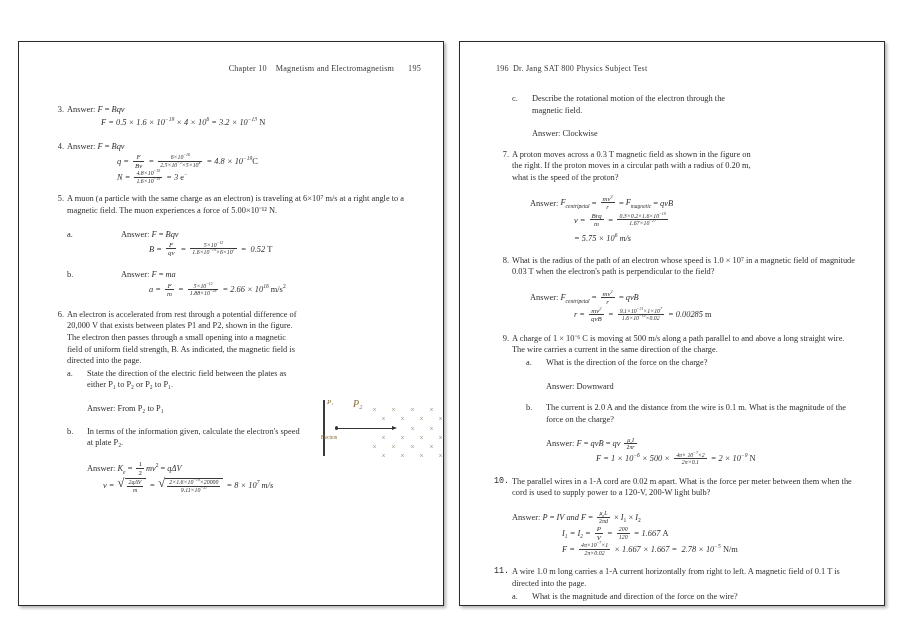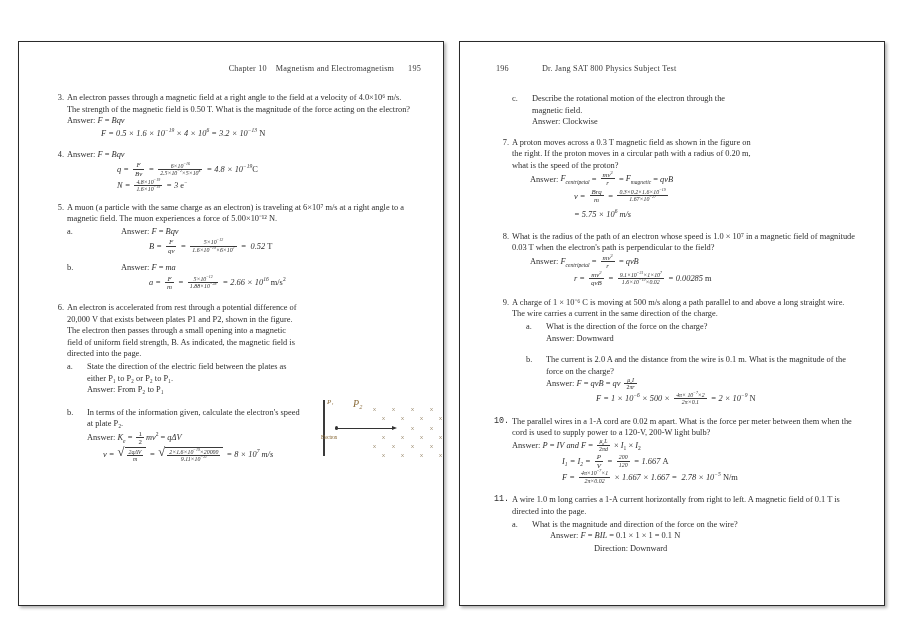--- a/index.html
+++ b/index.html
@@ -32,21 +32,21 @@
     font-size: 8.2px;
     color: #3a3a3a;
     letter-spacing: .2px;
     white-space: nowrap;
   }
   .hdr-left  { position: absolute; left: 0; right: 22px; top: 22px; text-align: right; }
   .hdr-right { position: absolute; left: 36px; top: 22px; text-align: left; }
   .hdr-num { display: inline-block; }
   .hdr-chapno { margin-right: 9px; }
   .hdr-pg-left { margin-left: 14px; }
-  .hdr-title-right { margin-left: 33px; }
+  .hdr-title-right { margin-left: 4px; }
 
   .body-col {
     position: absolute;
     left: 30px;
     top: 50px;
     width: 364px;
     font-size: 8.4px;
     line-height: 11.6px;
     color: #2e2e2e;
   }
@@ -59,21 +59,21 @@
   }
   .qitem.wide > .qnum { width: 15px; font-family: Liberation Mono, monospace; }
   .qbody { display: block; }
 
   .sub { position: relative; padding-left: 20px; margin-top: 1px; }
   .sub > .slabel {
     position: absolute; left: 0; top: 0; width: 12px; text-align: left;
   }
   .subbody { display: block; }
 
-  .ans { display: block; margin-top: 0px; }
+  .ans { display: block; margin-top: 12px; }
 
   .mathline {
     display: block;
     margin: 1.5px 0 0 0;
     font-family: "Liberation Serif", serif;
     font-style: italic;
     white-space: nowrap;
   }
   .mathline.roman { font-style: normal; }
   .ind1 { padding-left: 34px; }
@@ -155,21 +155,20 @@
   <div class="page" id="page-left">
 
     <div class="page-header hdr-left">
       <span class="hdr-chapno">Chapter 10</span><span>Magnetism and Electromagnetism</span><span class="hdr-pg-left">195</span>
     </div>
 
     <div class="body-col">
 
       <div class="qitem">
         <span class="qnum">3.</span>
-        <span class="qbody">An electron passes through a magnetic field at a right angle to the field at a velocity of 4.0×10⁶ m/s. The strength of the magnetic field is 0.50 T. What is the magnitude of the force acting on the electron?</span>
         <span class="ans">
           <span>Answer:</span>
           <i class="v">F</i> = <i class="v">Bqv</i>
         </span>
         <span class="mathline ind1">
           <i class="v">F</i> = 0.5 × 1.6 × 10<sup>−19</sup> × 4 × 10<sup>6</sup> = 3.2 × 10<sup>−13</sup> <span class="up">N</span>
         </span>
       </div>
 
       <div class="qitem">

